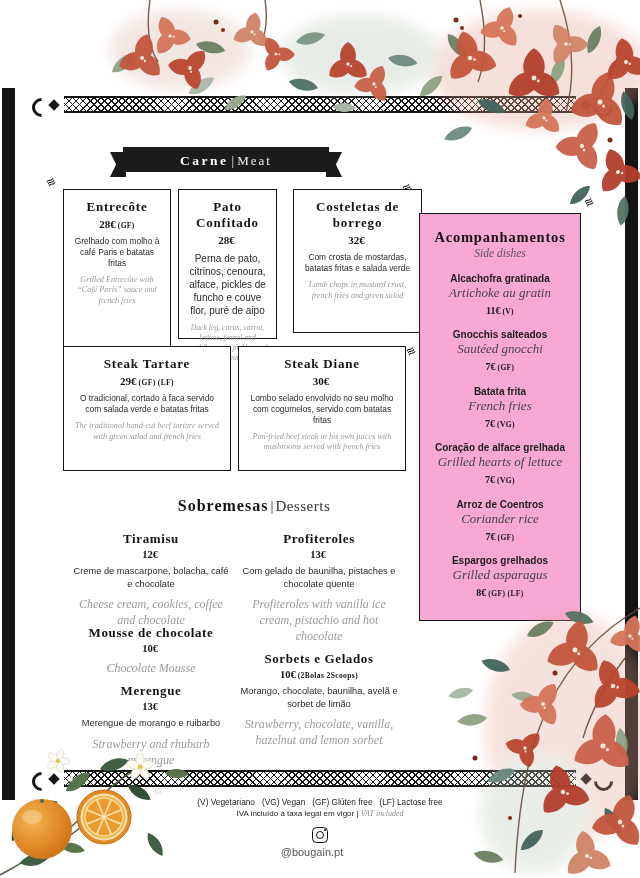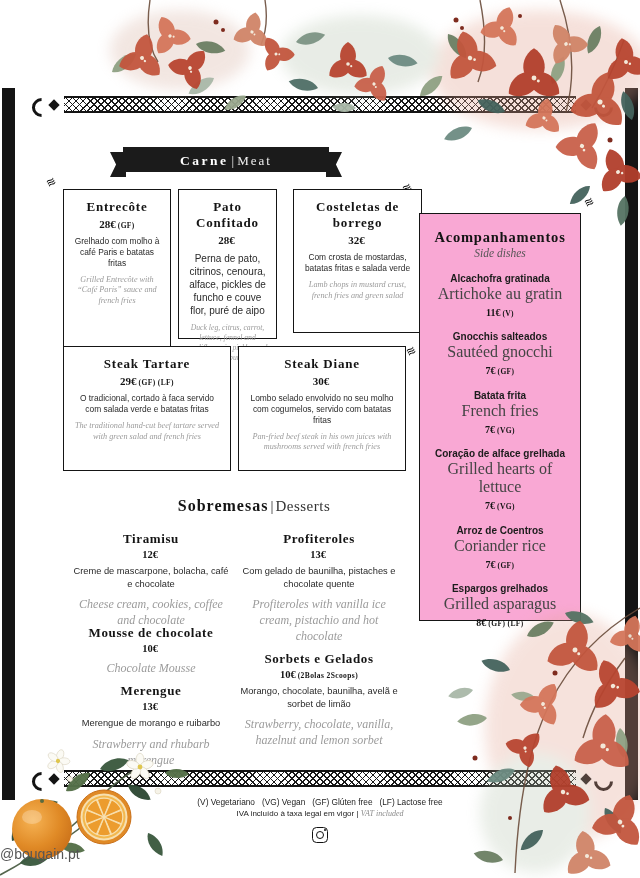--- a/index.html
+++ b/index.html
@@ -53,21 +53,21 @@
   .b2 .dpt{font-size:10px}
   .b2 .den{font-size:7.7px}
 
   
   .sides{position:absolute;left:419px;top:213px;width:162px;height:408px;border:1.5px solid #151515;
     background:#f9a8d4;text-align:center;padding:15px 6px;box-sizing:border-box;z-index:3;}
   .s-title{font-size:14.5px;font-weight:700;letter-spacing:.8px;}
   .s-sub{font-style:italic;font-size:11.5px;color:#555;margin-top:1px;}
   .side-item{margin-top:13.5px;}
   .sp{font-family:"Liberation Sans",sans-serif;font-weight:700;font-size:10px;color:#1c1c1c;}
-  .se{font-size:16px;color:#444;margin-top:1px;}
+  .se{font-style:italic;font-size:13px;color:#444;margin-top:1px;}
   .spr{font-weight:700;font-size:10px;margin-top:4px;}
 
   
   .dhead{position:absolute;left:63px;top:497px;width:382px;text-align:center;z-index:3;}
   .dh-strong{font-weight:700;font-size:16px;letter-spacing:1px;}
   .dh-sep{font-weight:400;font-size:15px;margin:0 2px;color:#333;}
   .dh-light{font-weight:400;font-size:15px;letter-spacing:.5px;color:#333;}
   .dblock{position:absolute;width:158px;text-align:center;z-index:3;}
   .d1{left:72px;top:531px}
   .d2{left:240px;top:531px}
@@ -82,22 +82,22 @@
   
   .legend{position:absolute;left:120px;top:797px;width:400px;text-align:center;z-index:3;
     font-family:"Liberation Sans",sans-serif;font-size:8.3px;color:#1c1c1c;white-space:pre;}
   .vat{position:absolute;left:120px;top:809px;width:400px;text-align:center;z-index:3;
     font-family:"Liberation Sans",sans-serif;font-size:8px;color:#1c1c1c;}
   .vat .it{font-style:italic;color:#8a8a8a;font-family:"Liberation Serif",serif;}
   .ig{position:absolute;left:312px;top:827px;width:14px;height:14px;border:1.6px solid #111;
     border-radius:4.5px;z-index:6;cursor:pointer;}
   .ig::before{content:"";position:absolute;inset:2.6px;border:1.5px solid #111;border-radius:50%;}
   .ig::after{content:"";position:absolute;right:1.4px;top:1.4px;width:2px;height:2px;background:#111;border-radius:50%;}
-  .handle{position:absolute;left:0;right:16px;top:846px;z-index:6;
-    font-family:"Liberation Sans",sans-serif;font-size:14px;color:#555;cursor:pointer;}
+  .handle{position:absolute;left:0;right:16px;top:846px;text-align:center;z-index:6;
+    font-family:"Liberation Sans",sans-serif;font-size:11px;color:#555;cursor:pointer;}
 
   
   .orn{position:absolute;font-family:"DejaVu Sans",sans-serif;font-size:12px;color:#141414;z-index:3;}
   .o1{left:46px;top:175px;transform:rotate(-28deg)}
   .o2{left:402px;top:181px;transform:rotate(-28deg)}
   .o3{left:584px;top:195px;transform:rotate(-28deg)}
   .o4{left:406px;top:344px;transform:rotate(-28deg)}
   .art{position:absolute;z-index:5;pointer-events:none;}
   .art.top{left:0;top:0}
   .art.br{right:0;bottom:0}

